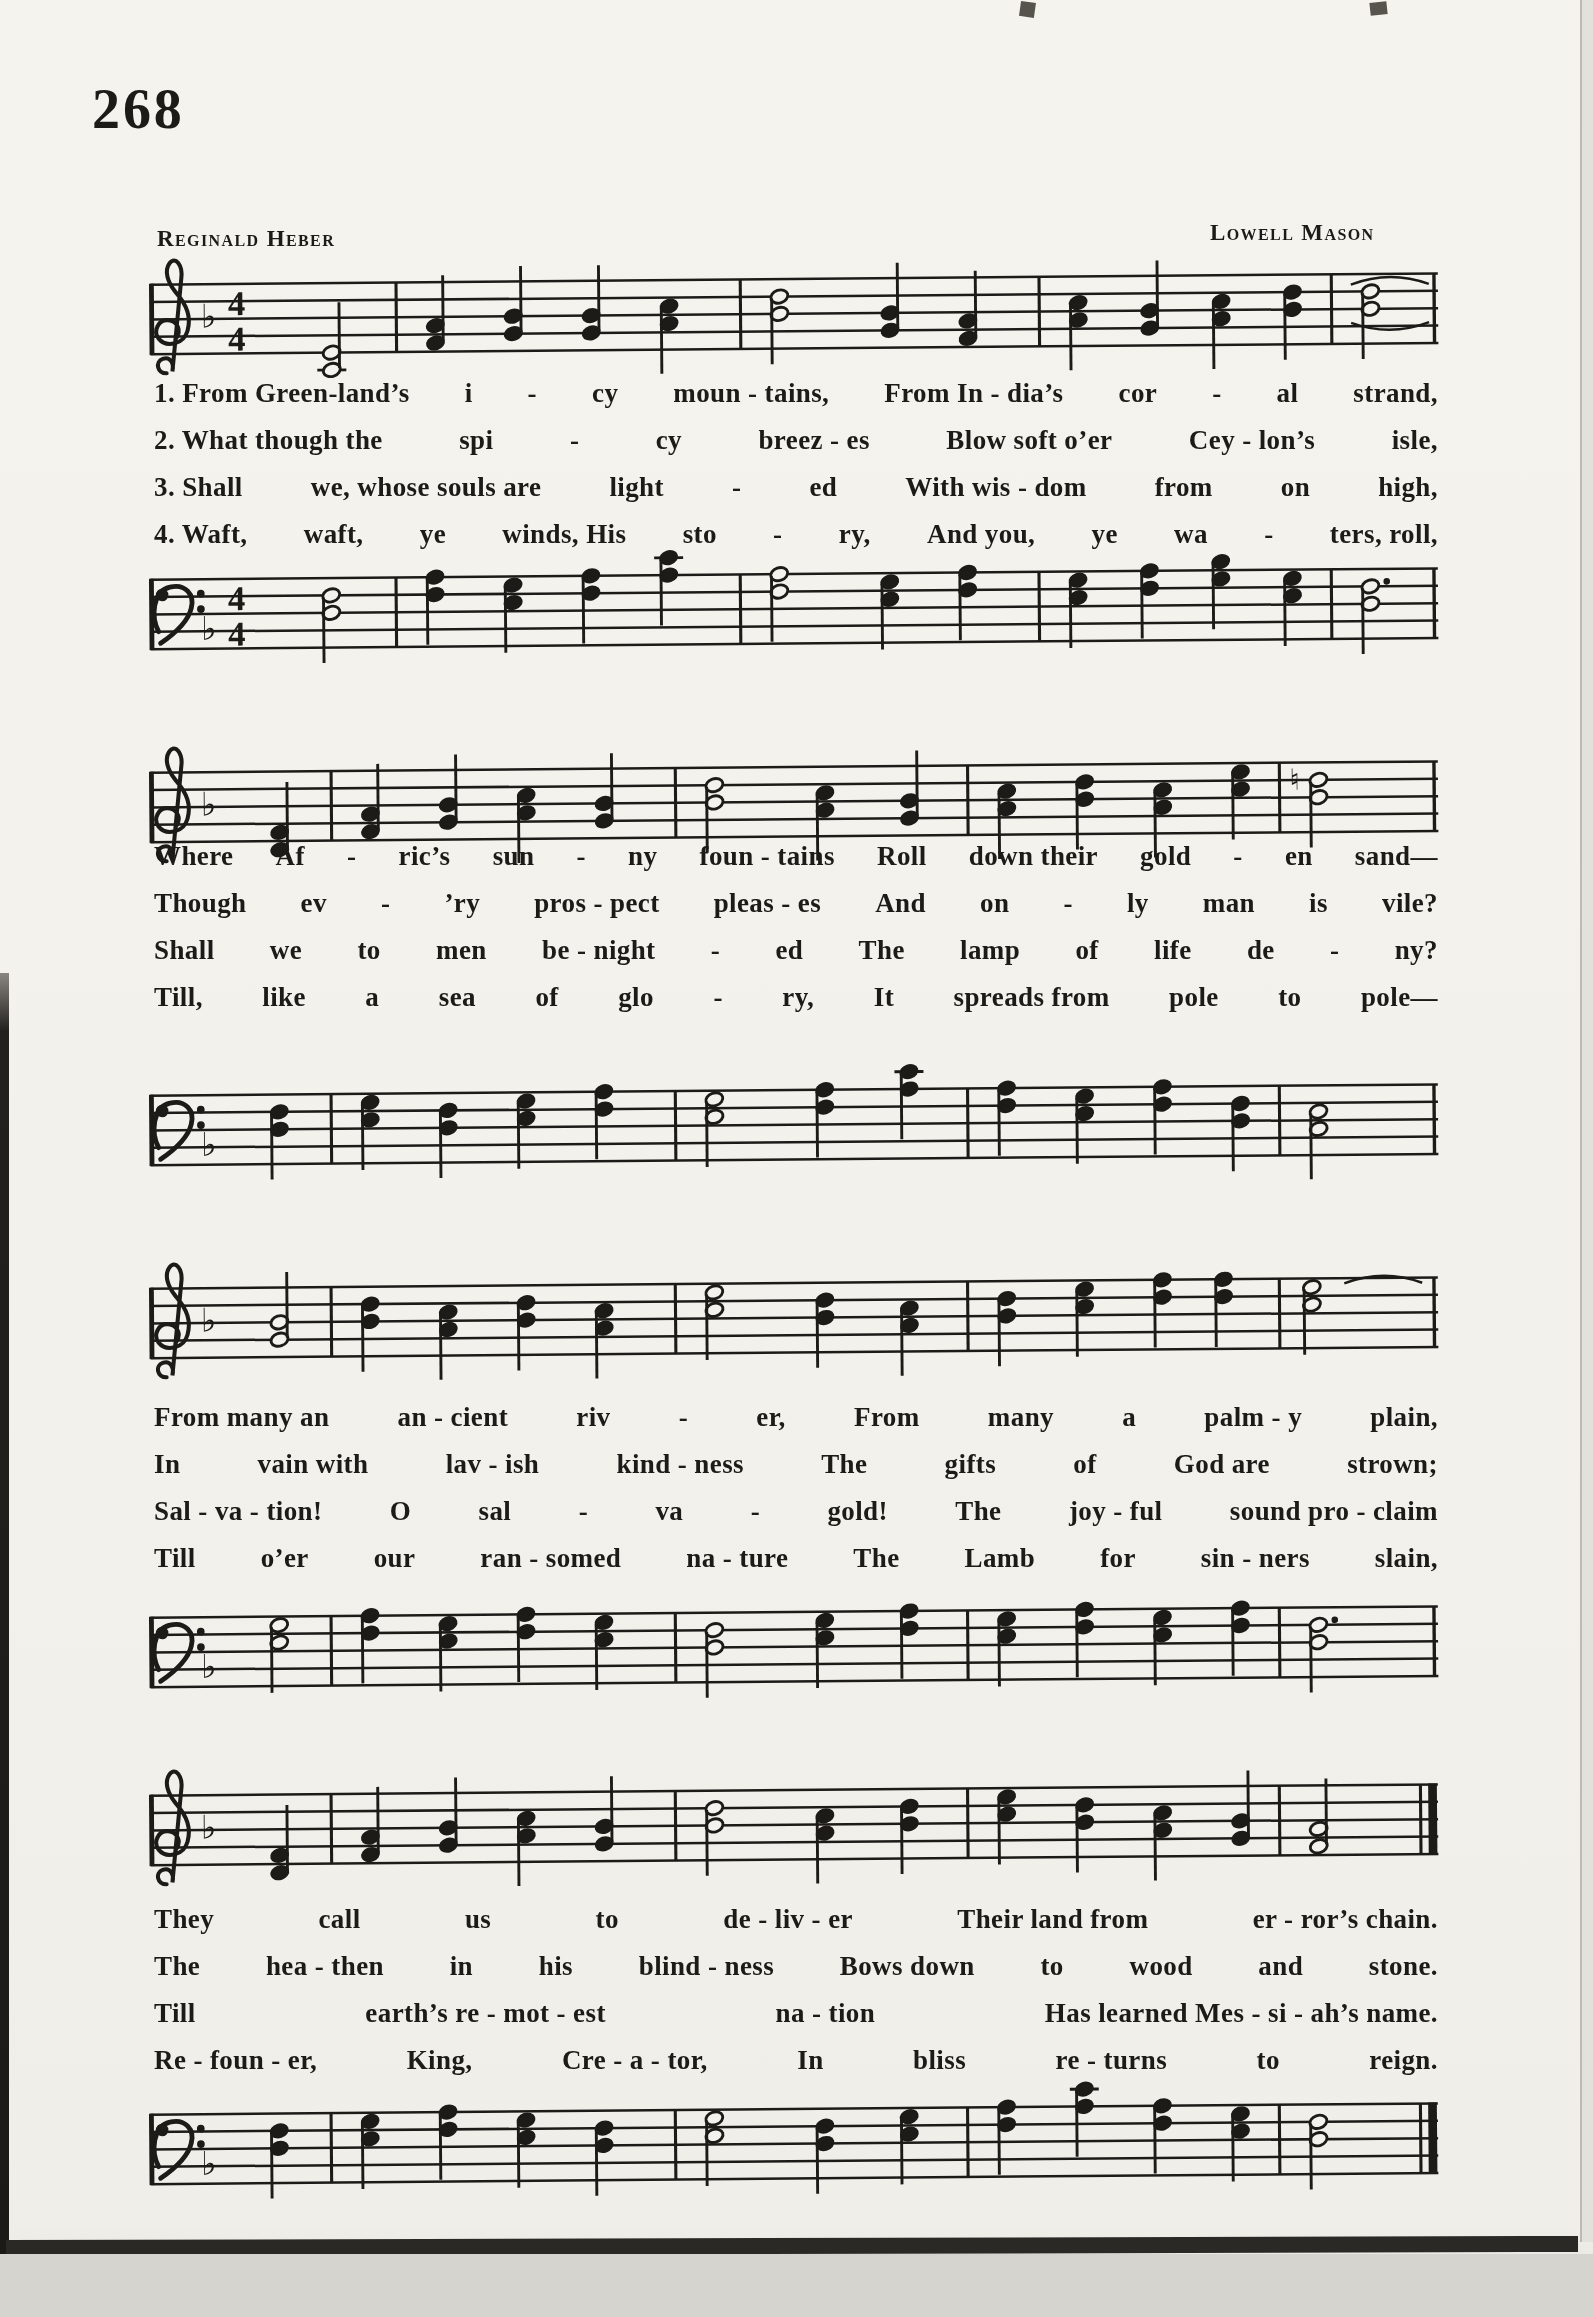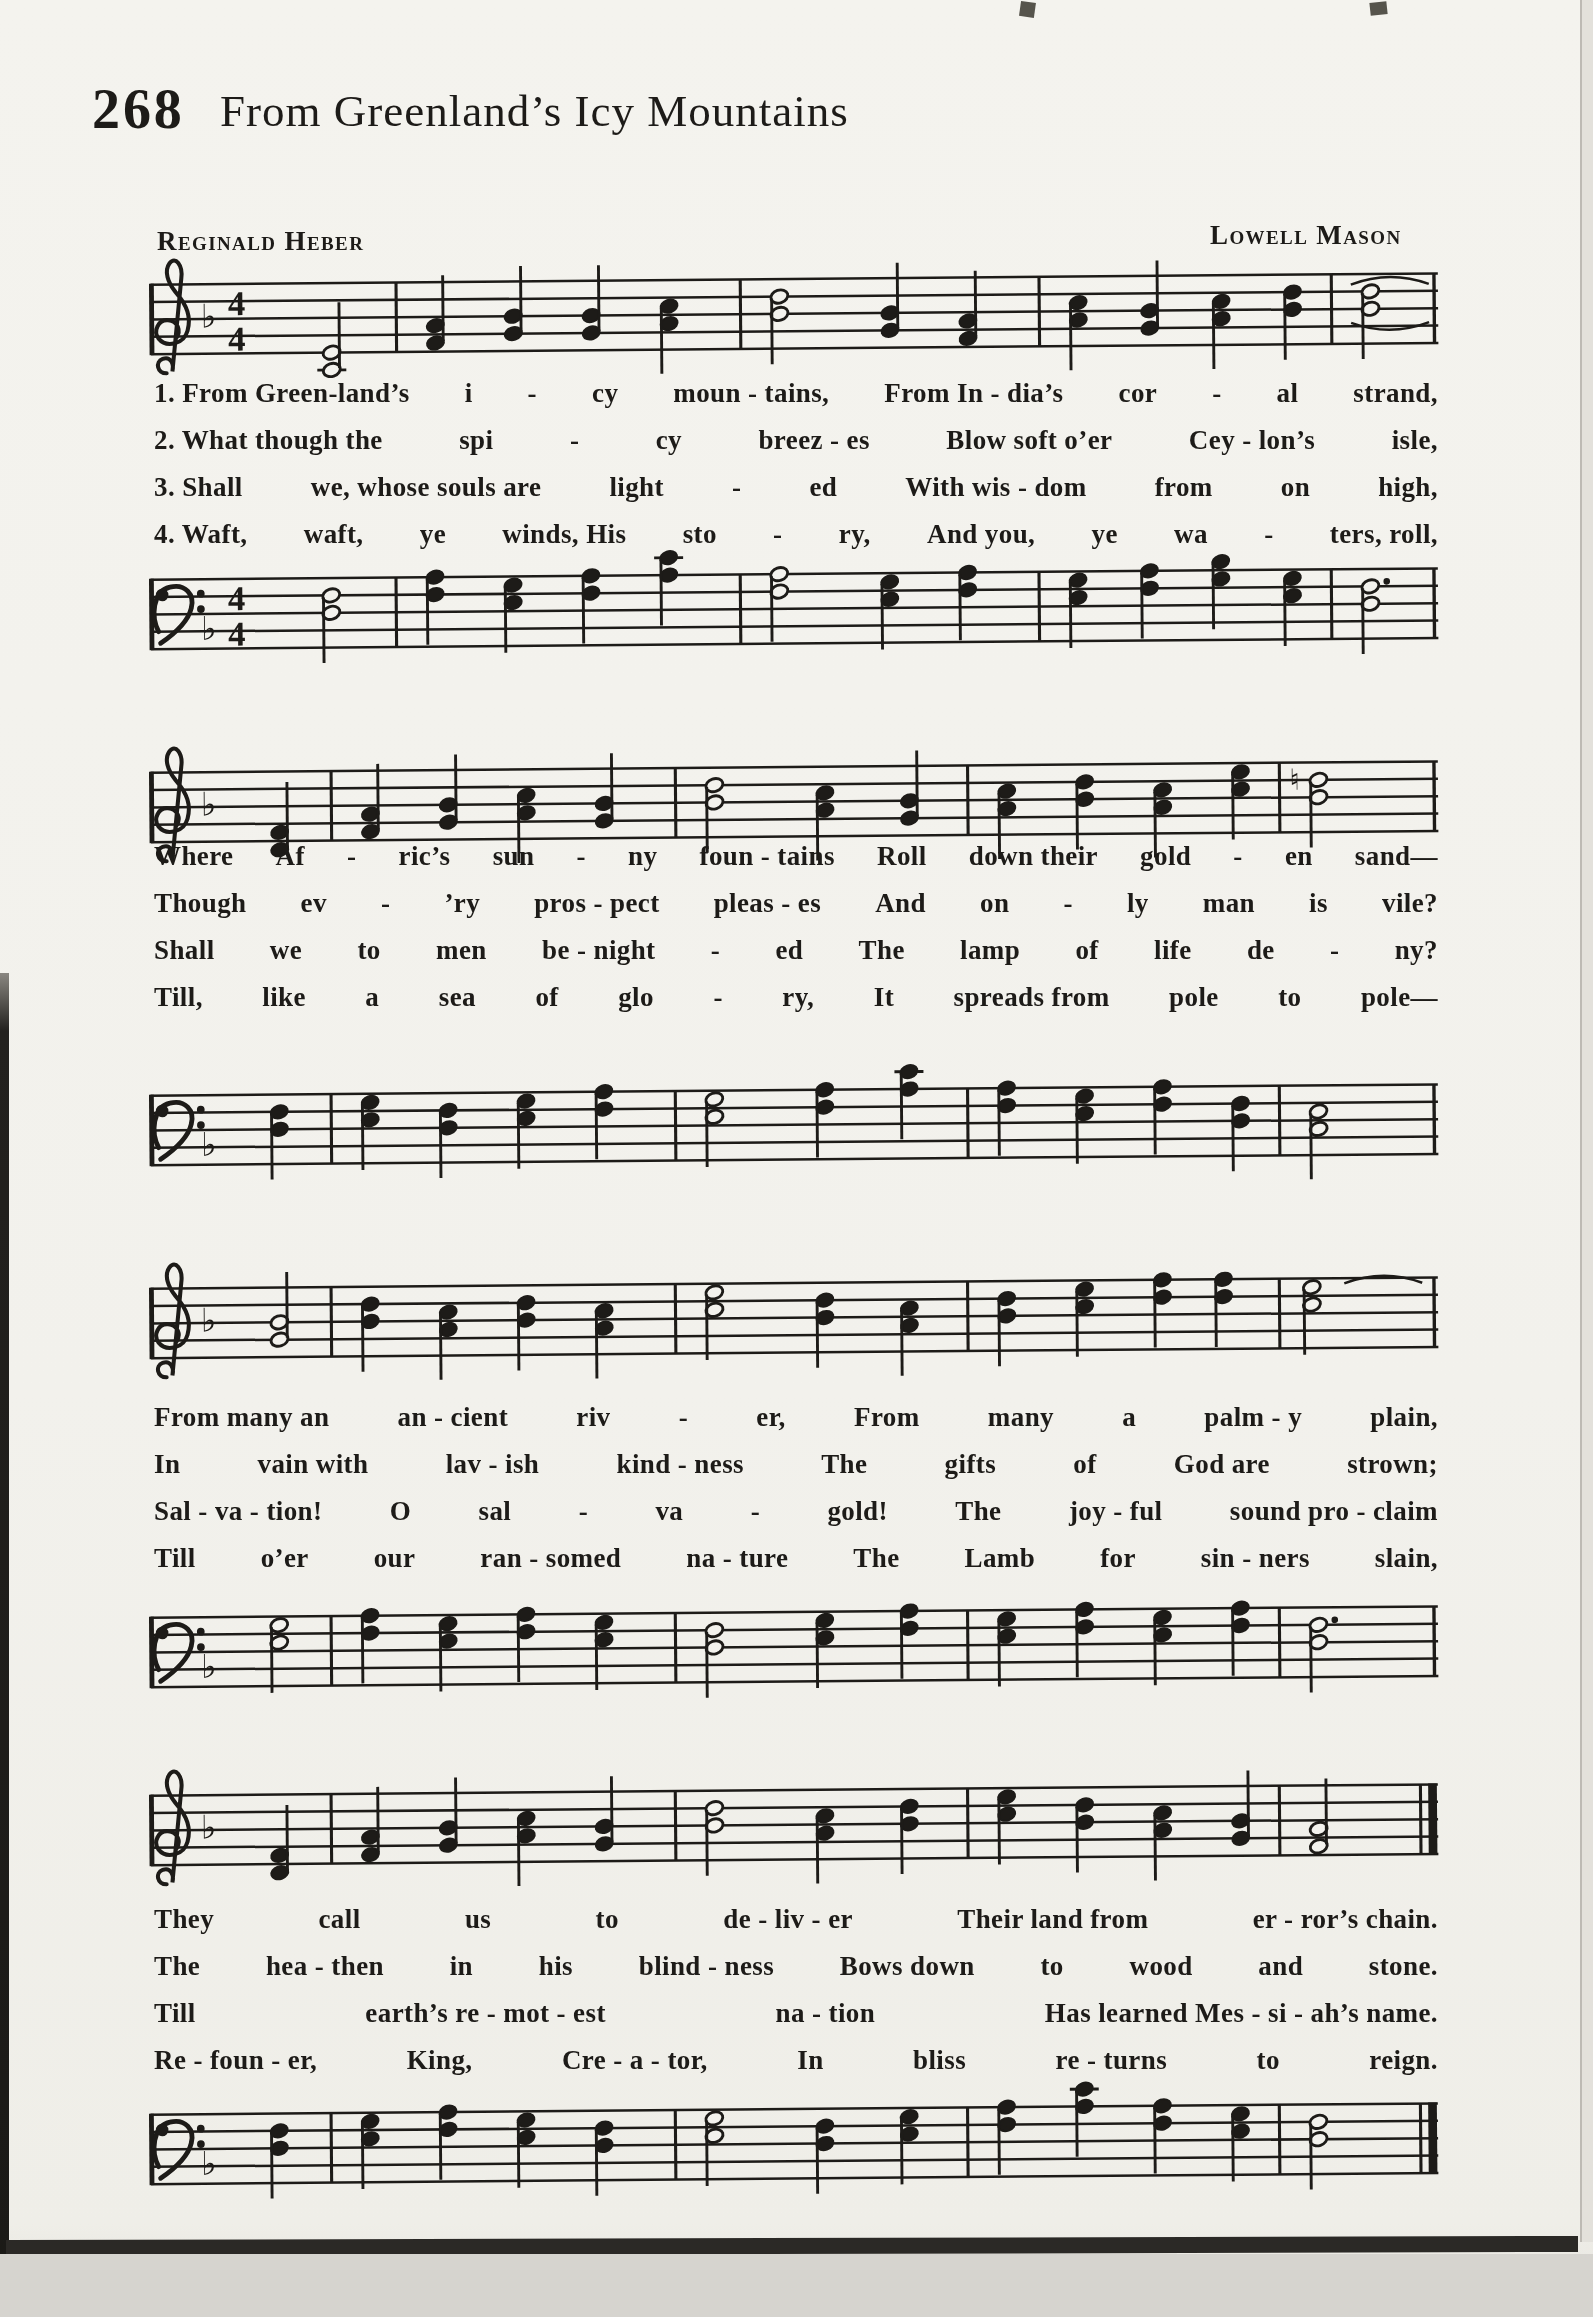--- a/index.html
+++ b/index.html
@@ -3,21 +3,21 @@
 <meta charset="utf-8">
 <style>
   html,body{margin:0;padding:0;}
   body{width:1593px;height:2317px;overflow:hidden;background:#e9e7e2;}
   #page{position:relative;width:1593px;height:2317px;
         background:linear-gradient(180deg,#f4f3ee 0%,#f2f1ec 60%,#efeee8 96%,#e4e2dc 100%);
         font-family:"Liberation Serif", serif;color:#1d1b18;}
   
   #hymn-number{position:absolute;left:92px;top:77px;font-size:56px;font-weight:bold;letter-spacing:2.9px;}
   #hymn-title{position:absolute;left:220px;top:85px;font-size:45px;font-weight:normal;letter-spacing:1px;white-space:nowrap;}
-  .attrib{position:absolute;font-size:27px;font-variant:small-caps;letter-spacing:1.4px;font-weight:bold;white-space:nowrap;}
+  .attrib{position:absolute;font-size:23px;font-variant:small-caps;letter-spacing:1.4px;font-weight:bold;white-space:nowrap;}
   #author-name{left:157px;top:226px;}
   #composer-name{left:1210px;top:220px;}
   
   .staff-svg{position:absolute;left:143px;width:1299px;height:145px;transform:rotate(-0.5deg);transform-origin:0 50%;}
   #staff-s1-treble{top:246px;} #staff-s1-bass{top:541px;}
   #staff-s2-treble{top:734px;} #staff-s2-bass{top:1057px;}
   #staff-s3-treble{top:1250px;} #staff-s3-bass{top:1579px;}
   #staff-s4-treble{top:1757px;} #staff-s4-bass{top:2076px;}
   
   .verse-block{position:absolute;left:154px;width:1284px;text-align:right;}
@@ -35,21 +35,20 @@
   #edge-right-shade{position:absolute;left:1582px;top:0;width:10.6px;height:2242px;background:#e3e1db;}
   #mark-top-1{position:absolute;left:1020px;top:1.9px;width:15.4px;height:14.5px;background:#3a372f;transform:rotate(8deg);opacity:.85;}
   #mark-top-2{position:absolute;left:1370px;top:1.9px;width:17.4px;height:12.6px;background:#3a372f;transform:rotate(-6deg);opacity:.85;}
 </style>
 </head>
 <body>
 
 <div id="page">
 
   <div id="hymn-number">268</div>
-  <div id="hymn-title">From Greenland’s Icy Mountains</div>
   <div id="author-name" class="attrib">Reginald Heber</div>
   <div id="composer-name" class="attrib">Lowell Mason</div>
 
   <svg id="staff-s1-treble" class="staff-svg" viewBox="0 0 1345 150">
       <line x1="8" y1="40" x2="1341" y2="40" stroke="#1d1b18" stroke-width="2.6"></line>
       <line x1="8" y1="58" x2="1341" y2="58" stroke="#1d1b18" stroke-width="2.6"></line>
       <line x1="8" y1="76" x2="1341" y2="76" stroke="#1d1b18" stroke-width="2.6"></line>
       <line x1="8" y1="94" x2="1341" y2="94" stroke="#1d1b18" stroke-width="2.6"></line>
       <line x1="8" y1="112" x2="1341" y2="112" stroke="#1d1b18" stroke-width="2.6"></line>
       <line x1="9" y1="39" x2="9" y2="113" stroke="#1d1b18" stroke-width="5"></line>

